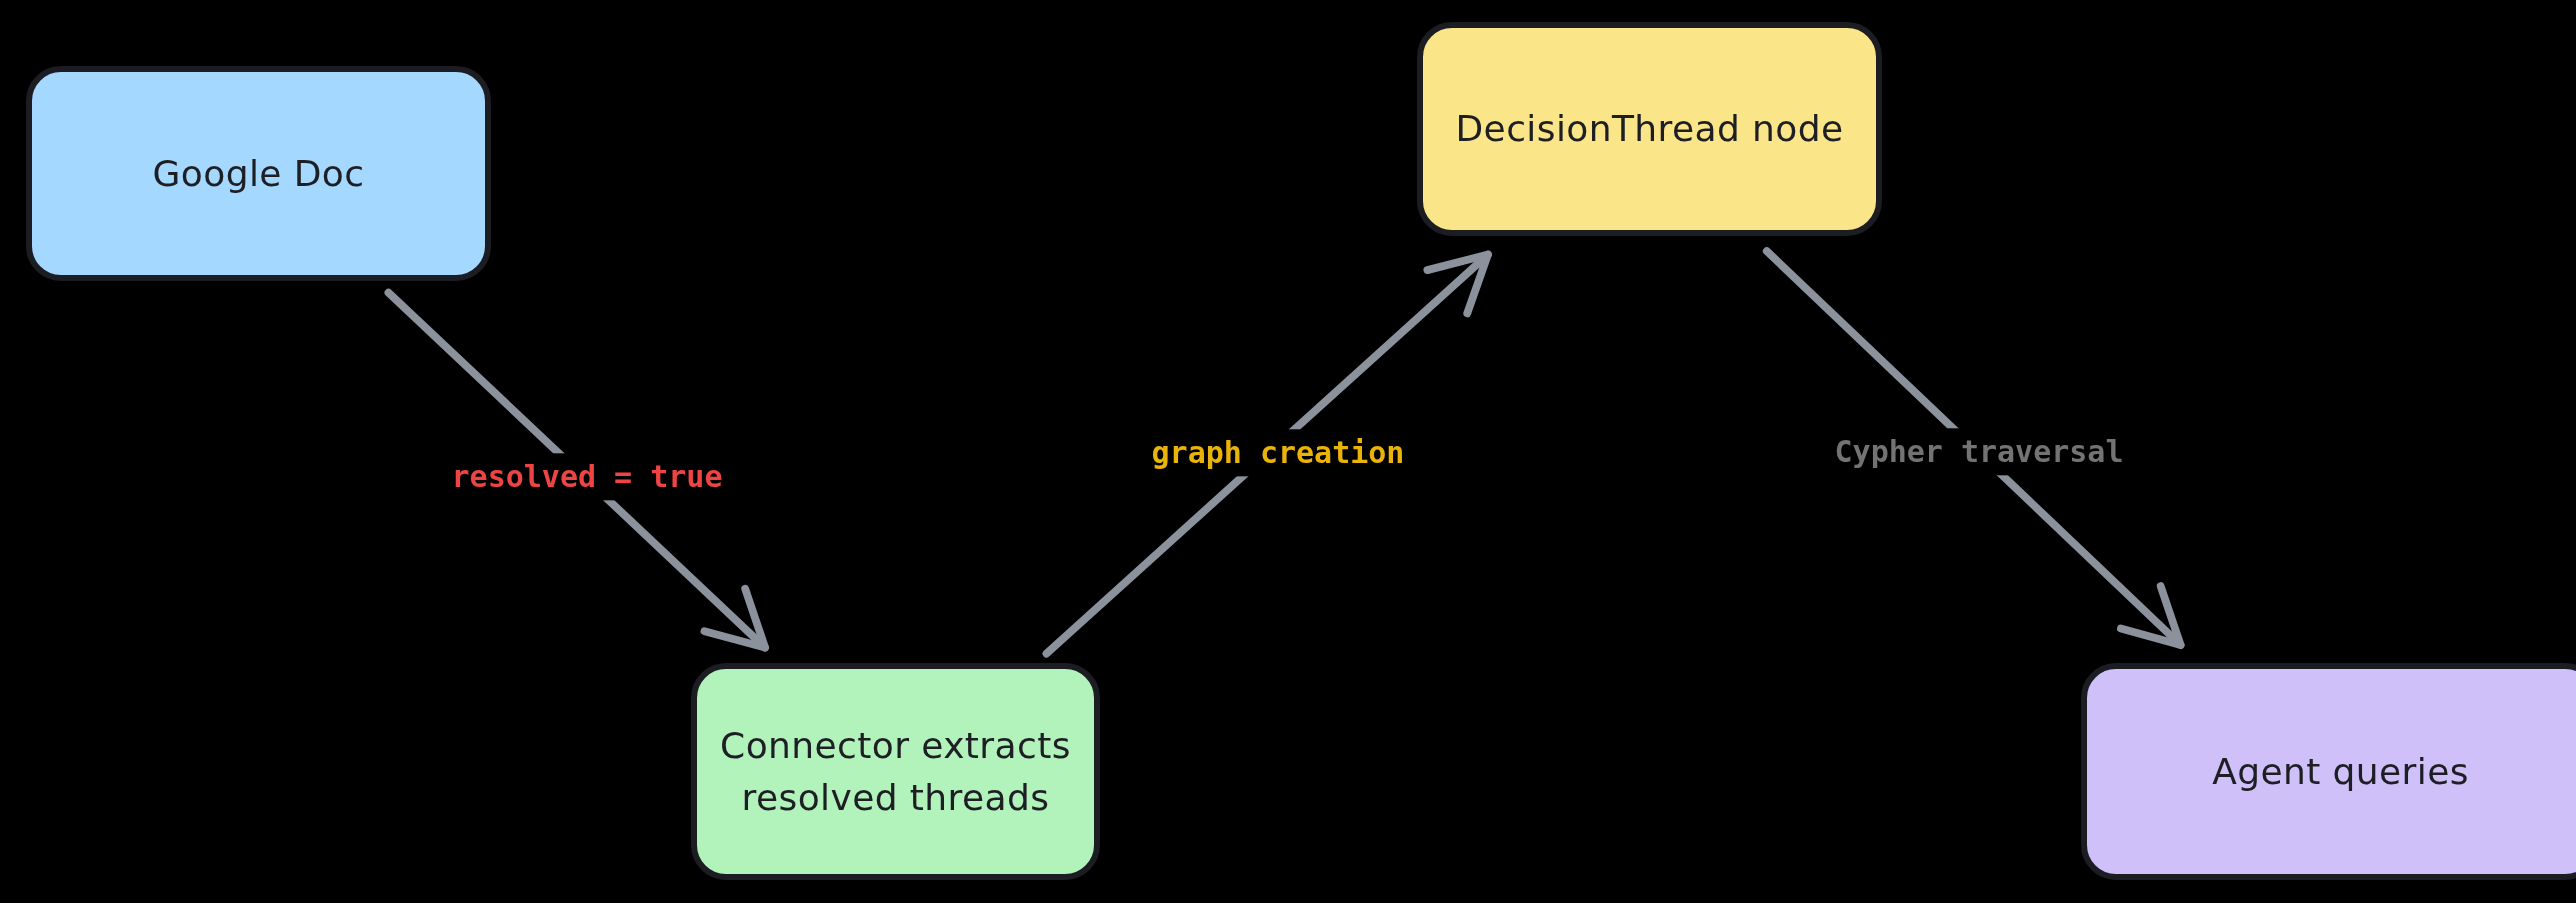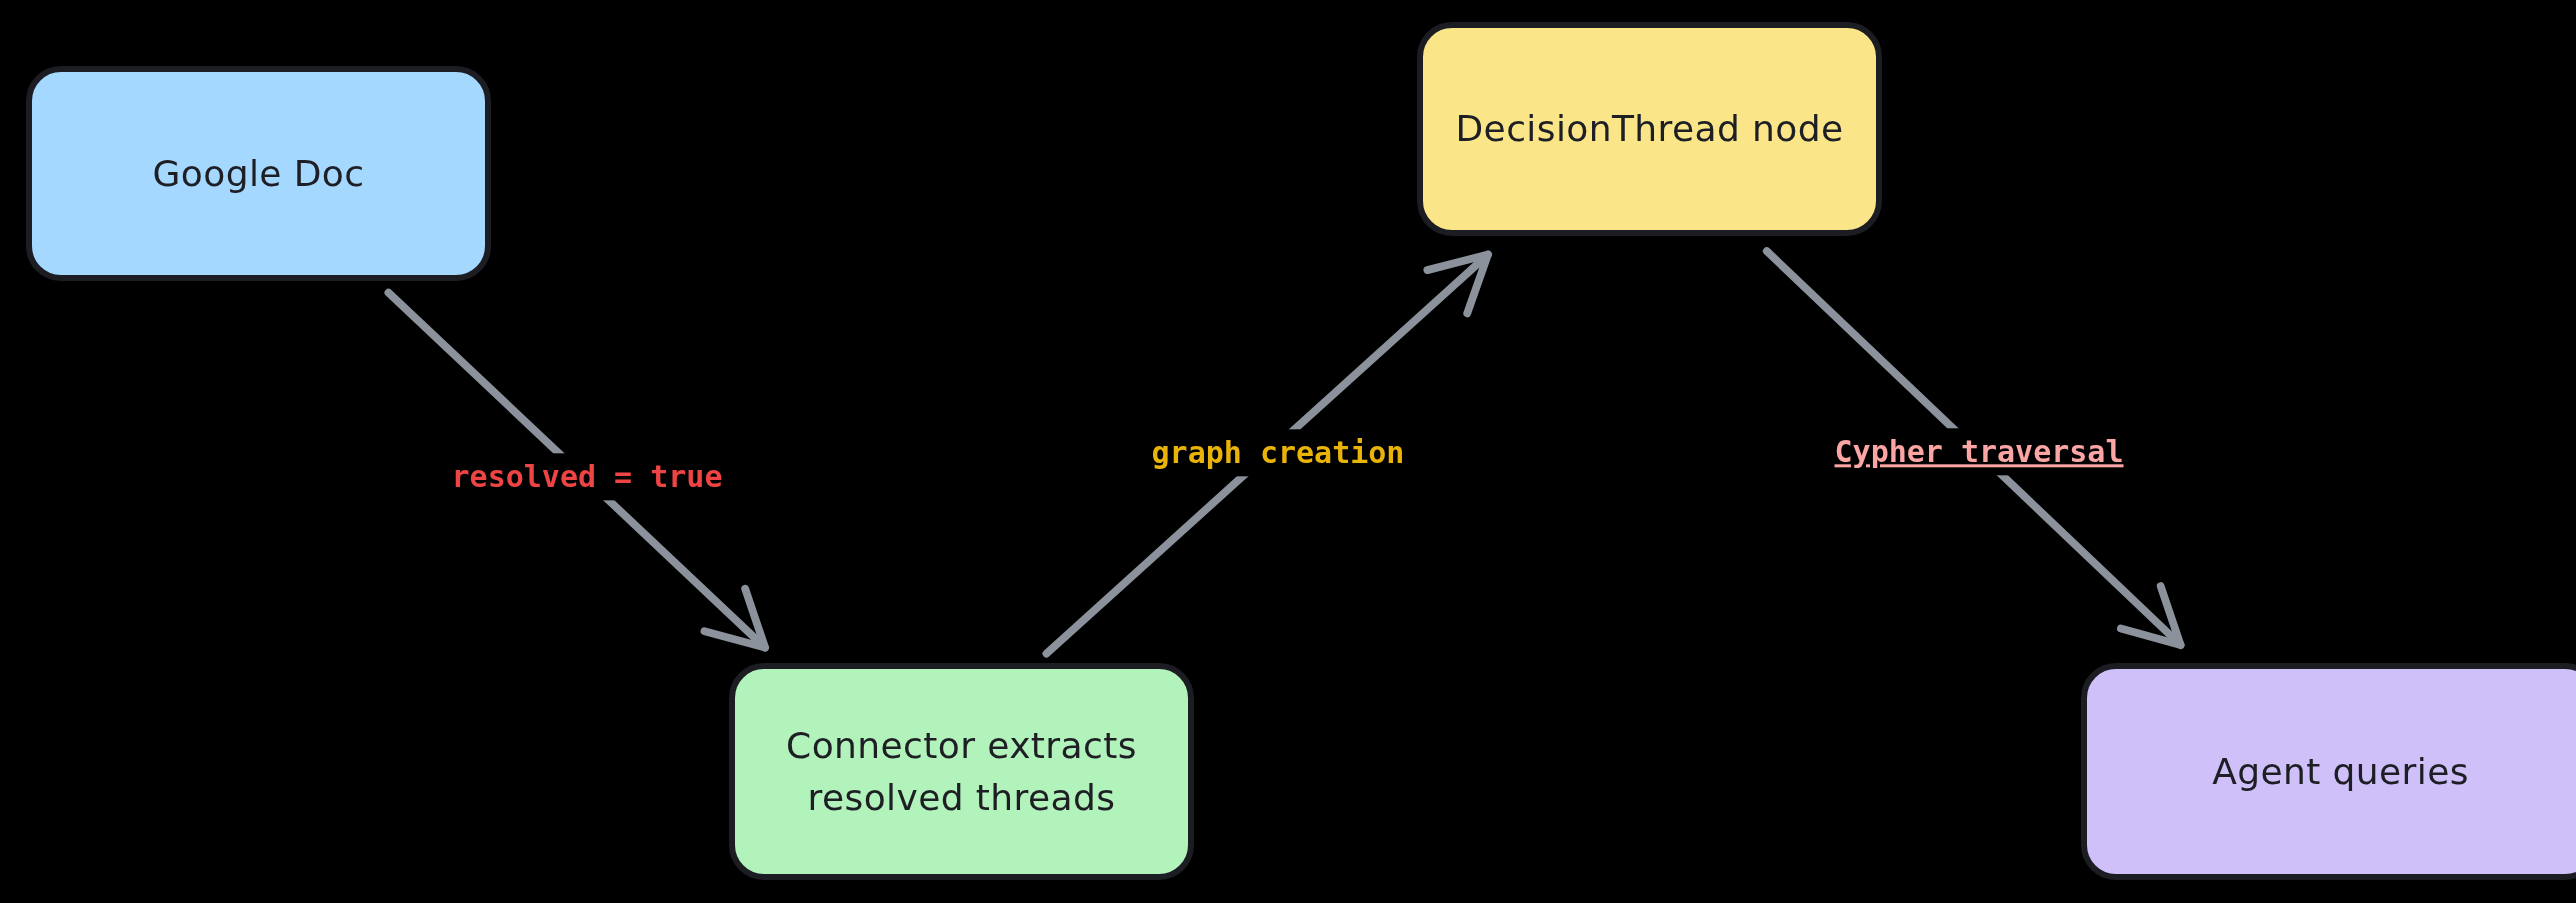--- a/index.html
+++ b/index.html
@@ -83,33 +83,33 @@
     <g>
       <path class="edge-line" d="M 2040 290 L 2518 745" style="stroke: rgb(139, 146, 155);"></path>
       <path class="edge-line" d="M 2449 726 L 2518 745 L 2495 677" style="stroke: rgb(139, 146, 155);"></path>
     </g>
   </svg>
 
   <div class="node" style="left: 26px; top: 66px; width: 465px; height: 215px; background: rgb(165, 216, 255); color: rgb(30, 31, 36); border-color: rgb(28, 29, 34);">
     <span class="node-line">Google Doc</span>
   </div>
 
-  <div class="node" style="left: 691px; top: 663px; width: 465px; height: 217px; background: rgb(178, 242, 187); color: rgb(30, 31, 36); border-color: rgb(28, 29, 34); margin-left: 38px;">
+  <div class="node" style="left: 691px; top: 663px; width: 409px; height: 217px; background: rgb(178, 242, 187); color: rgb(30, 31, 36); border-color: rgb(28, 29, 34);">
     <span class="node-line">Connector extracts</span>
     <span class="node-line">resolved threads</span>
   </div>
 
   <div class="node" style="left: 1417px; top: 21.7px; width: 465px; height: 214px; background: rgb(250, 229, 136); color: rgb(30, 31, 36); border-color: rgb(28, 29, 34); gap: 35px;">
     <span class="node-line">DecisionThread node</span>
   </div>
 
   <div class="node" style="left: 2081px; top: 663px; width: 519px; height: 217px; background: rgb(207, 192, 250); color: rgb(30, 31, 36); border-color: rgb(28, 29, 34);">
     <span class="node-line">Agent queries</span>
   </div>
 
   <span class="edge-label" style="left: 587px; top: 477px; color: #ef4444; text-align: right;">resolved = true</span>
 
   <span class="edge-label" style="left: 1278px; top: 453px; color: #eab308;">graph creation</span>
 
-  <span class="edge-label" style="left: 1979px; top: 452px; color: #fca5a5; text-decoration: underline;">Cypher traversal</span>
+  <span class="edge-label" style="left: 1979px; top: 452px; color: #737373;">Cypher traversal</span>
 
 </div>
 
 
 </body></html>

